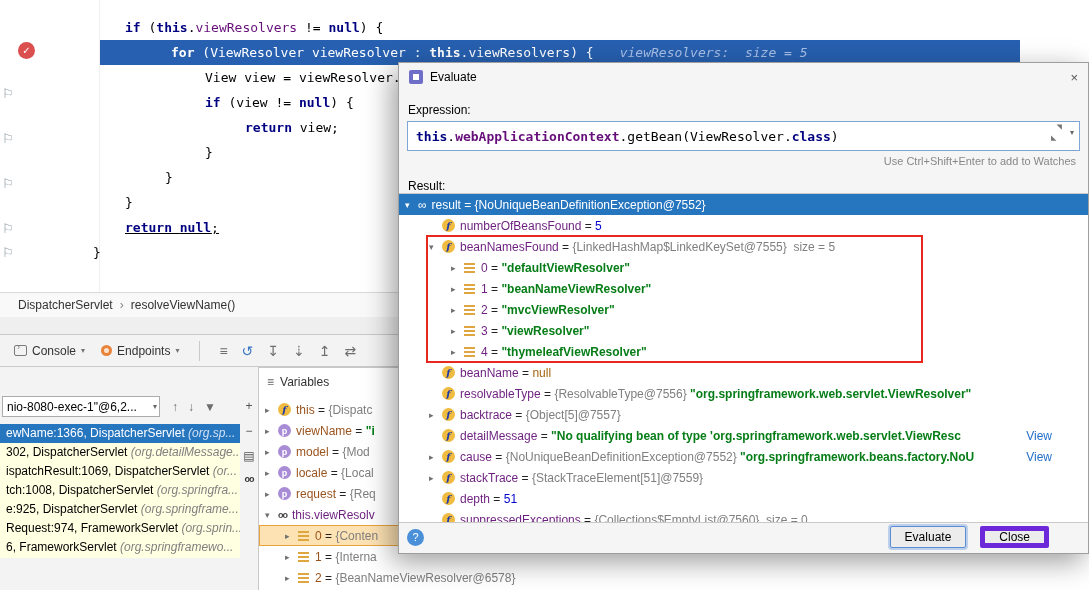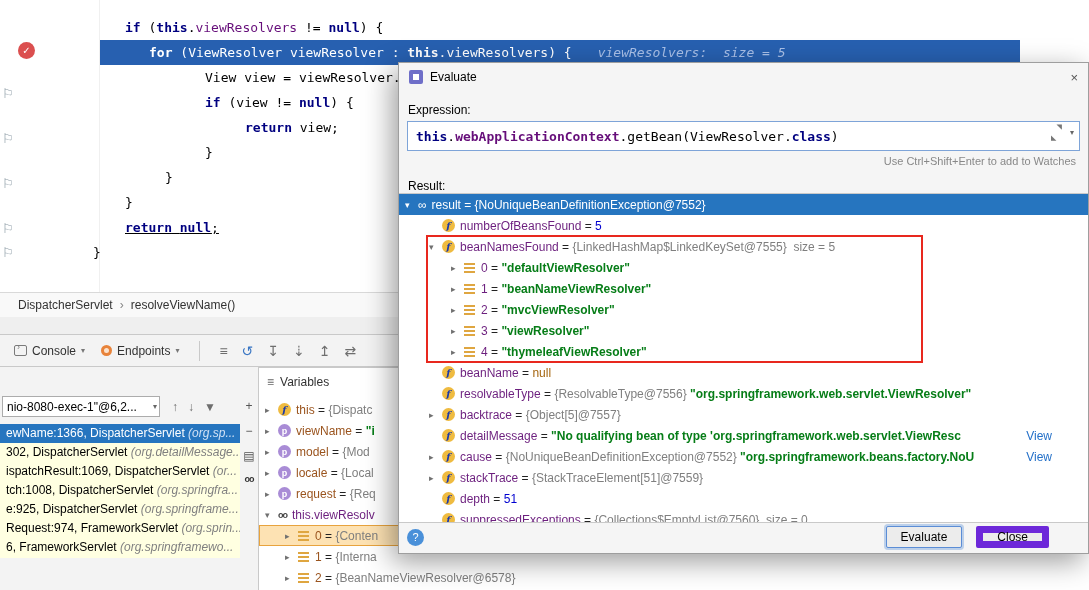--- a/index.html
+++ b/index.html
@@ -104,42 +104,42 @@
 .exp-ic::before{content:"◥";position:absolute;top:-4px;right:0;font-size:7px;color:#777}
 .exp-ic::after{content:"◣";position:absolute;bottom:-4px;left:0;font-size:7px;color:#777}
 #expr-dd{font-size:8px;color:#666}
 #watches-hint{position:absolute;right:12px;top:92px;color:#888;font-size:11px}
 #result-label{position:absolute;left:9px;top:116px}
 #result-tree{position:absolute;left:0;top:130px;right:0;height:330px;background:#fff;border-top:1px solid #C9C9C9;border-bottom:1px solid #C9C9C9;overflow:hidden}
 #red-box{position:absolute;left:27px;top:172px;width:497px;height:128px;border:2px solid #E8281E;z-index:5;pointer-events:none}
 #dlg-footer{position:absolute;left:0;bottom:0;right:0;height:32px;display:flex;align-items:center;padding:0 39px 0 8px;gap:14px}
 #help-btn{width:17px;height:17px;border-radius:50%;background:#4A90D9;color:#fff;font-size:11px;display:flex;align-items:center;justify-content:center}
 #dlg-footer .spacer{flex:1}
-.btn{height:22px;padding:0 14px;font-size:12px;background:#ECECEC;border:7px solid #6d28d9;border-radius:2px;color:#000;display:flex;align-items:center}
+.btn{height:22px;padding:0 14px;font-size:12px;background:#ECECEC;border:5px solid #6d28d9;border-radius:2px;color:#000;display:flex;align-items:center}
 .btn.default{border:1px solid #5B8DD6;box-shadow:0 0 0 2px rgba(82,139,214,.35)}
 </style>
 </head>
 <body>
 
 <div id="screen">
 
   <div id="editor">
     <div id="gutter-line"></div>
     <div id="exec-bar"></div>
     <div id="breakpoint">✓</div>
     <div id="gutter-flags">
         <span class="gutter-flag" style="top: 86px;">⚐</span>
         <span class="gutter-flag" style="top: 131px;">⚐</span>
         <span class="gutter-flag" style="top: 176px;">⚐</span>
         <span class="gutter-flag" style="top: 221px;">⚐</span>
         <span class="gutter-flag" style="top: 245px;">⚐</span>
       </div>
     <div id="code-lines">
         <div class="code-line" style="left: 125px; top: 15px;"><span class="tok-kw">if</span><span class="tok-p"> (</span><span class="tok-kw">this</span><span class="tok-p">.</span><span class="tok-fld">viewResolvers</span><span class="tok-p"> != </span><span class="tok-kw">null</span><span class="tok-p">) {</span></div>
-        <div class="code-line exec" style="left: 149px; top: 40px;"><span class="tok-wk">for</span><span class="tok-w"> (ViewResolver viewResolver : </span><span class="tok-wk">this</span><span class="tok-w">.viewResolvers) {</span><span class="tok-hint">viewResolvers:  size = 5</span></div>
+        <div class="code-line exec" style="left: 171px; top: 40px;"><span class="tok-wk">for</span><span class="tok-w"> (ViewResolver viewResolver : </span><span class="tok-wk">this</span><span class="tok-w">.viewResolvers) {</span><span class="tok-hint">viewResolvers:  size = 5</span></div>
         <div class="code-line" style="left: 205px; top: 65px;"><span class="tok-p">View view = viewResolver.</span></div>
         <div class="code-line" style="left: 205px; top: 90px;"><span class="tok-kw">if</span><span class="tok-p"> (view != </span><span class="tok-kw">null</span><span class="tok-p">) {</span></div>
         <div class="code-line" style="left: 245px; top: 115px;"><span class="tok-kw">return</span><span class="tok-p"> view;</span></div>
         <div class="code-line" style="left: 205px; top: 140px;"><span class="tok-p">}</span></div>
         <div class="code-line" style="left: 165px; top: 165px;"><span class="tok-p">}</span></div>
         <div class="code-line" style="left: 125px; top: 190px;"><span class="tok-p">}</span></div>
         <div class="code-line" style="left: 125px; top: 215px; text-decoration: underline;"><span class="tok-kw">return</span><span class="tok-p"> </span><span class="tok-kw">null</span><span class="tok-p">;</span></div>
         <div class="code-line" style="left: 93px; top: 240px;"><span class="tok-p">}</span></div>
       </div>
   </div>

